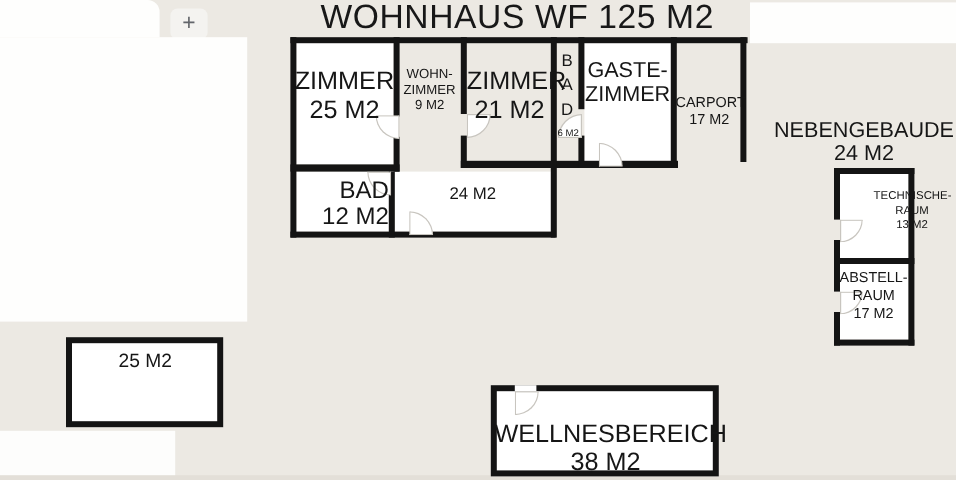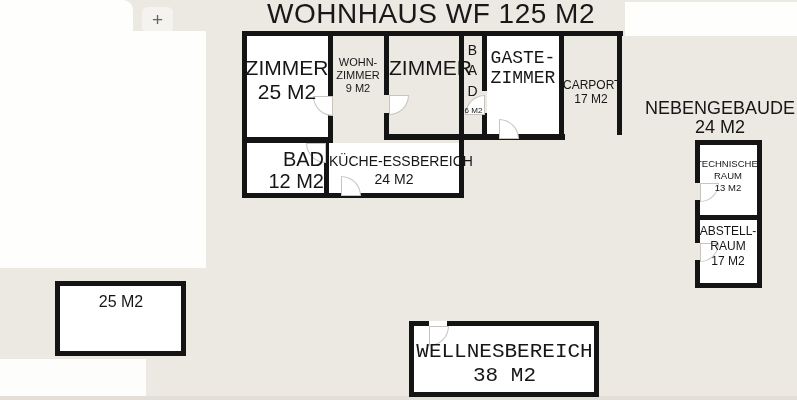--- a/index.html
+++ b/index.html
@@ -39,29 +39,29 @@
   .arc-br{border-radius:0 0 100% 0;}
   .arc-tl{border-radius:100% 0 0 0;}
   .arc-tr{border-radius:0 100% 0 0;}
 
   .lbl{text-align:center;line-height:1.12;color:#161616;}
   .lbl-z25{left:245px;top:56px;width:84px;font-size:21px;}
   .lbl-wohn{left:331px;top:56px;width:54px;font-size:11px;line-height:1.2;}
   .lbl-z21{left:389px;top:56px;width:71px;font-size:21px;}
   .lbl-bad6{left:462px;top:40px;width:21px;font-size:14px;line-height:1.45;}
   .lbl-bad6-area{left:460px;top:107px;width:27px;font-size:8px;}
-  .lbl-gaste{left:487px;top:48px;width:72px;font-size:18px;font-family:Liberation Mono, monospace;}
+  .lbl-gaste{left:487px;top:48px;width:72px;font-size:18px;}
   .lbl-carport{left:563px;top:78px;width:56px;font-size:12px;line-height:1.2;white-space:nowrap;}
   .lbl-bad12{left:245px;top:148px;width:79px;font-size:20px;text-align:right;}
   .lbl-kueche{left:329px;top:153px;width:130px;font-size:14px;line-height:1.25;white-space:nowrap;}
   .lbl-neben{left:630px;top:99px;width:180px;font-size:18px;line-height:1.08;}
-  .lbl-tech{left:696px;top:158px;width:64px;font-size:9.5px;line-height:1.25;}
+  .lbl-tech{left:728px;top:158px;width:64px;font-size:9.5px;line-height:1.25;}
   .lbl-abstell{left:696px;top:224px;width:64px;font-size:12px;line-height:1.25;}
   .lbl-aussen{left:57px;top:292px;width:128px;font-size:16px;line-height:1.25;}
-  .lbl-wellness{left:412px;top:340px;width:185px;font-size:21px;line-height:1.15;font-family:Liberation Mono, monospace;}
+  .lbl-wellness{left:412px;top:350px;width:185px;font-size:21px;line-height:1.15;}
 
   .box{box-sizing:border-box;border:5px solid #141414;background:#fff;}
   .box-aussen{left:55px;top:281px;width:131px;height:75px;}
   .box-wellness{left:409px;top:321px;width:190px;height:76px;}
 </style>
 </head>
 <body>
 
 <div class="abs tab"></div>
 <div class="abs newtab"><span>+</span></div>
@@ -121,41 +121,41 @@
   <div>ZIMMER</div>
   <div>25 M2</div>
 </div>
 <div class="abs lbl lbl-wohn">
   <div>WOHN-</div>
   <div>ZIMMER</div>
   <div>9 M2</div>
 </div>
 <div class="abs lbl lbl-z21">
   <div>ZIMMER</div>
+  <div>21 M2</div>
 </div>
 <div class="abs lbl lbl-bad6">
   <div>B</div>
   <div>A</div>
   <div>D</div>
 </div>
 <div class="abs lbl lbl-bad6-area">6 M2</div>
 <div class="abs lbl lbl-gaste">
   <div>GASTE-</div>
   <div>ZIMMER</div>
 </div>
 <div class="abs lbl lbl-carport">
   <div>CARPORT</div>
   <div>17 M2</div>
 </div>
 <div class="abs lbl lbl-bad12">
   <div>BAD</div>
   <div>12 M2</div>
 </div>
 <div class="abs lbl lbl-kueche">
-  <div>KÜCHE-ESSBEREICH</div>
   <div>24 M2</div>
 </div>
 <div class="abs lbl lbl-neben">
   <div>NEBENGEBAUDE</div>
   <div>24 M2</div>
 </div>
 <div class="abs lbl lbl-tech">
   <div>TECHNISCHE-</div>
   <div>RAUM</div>
   <div>13 M2</div>

